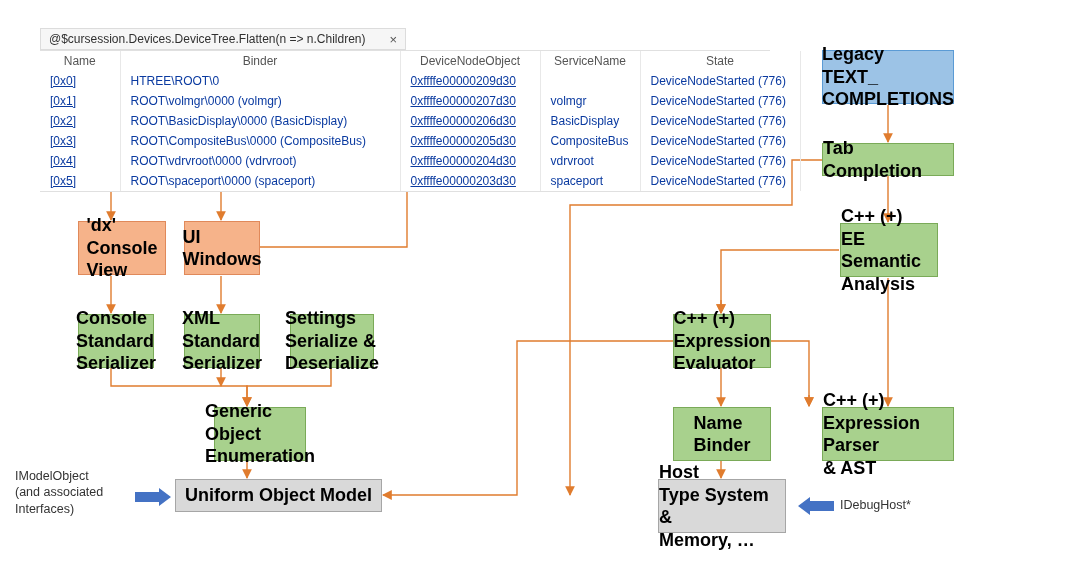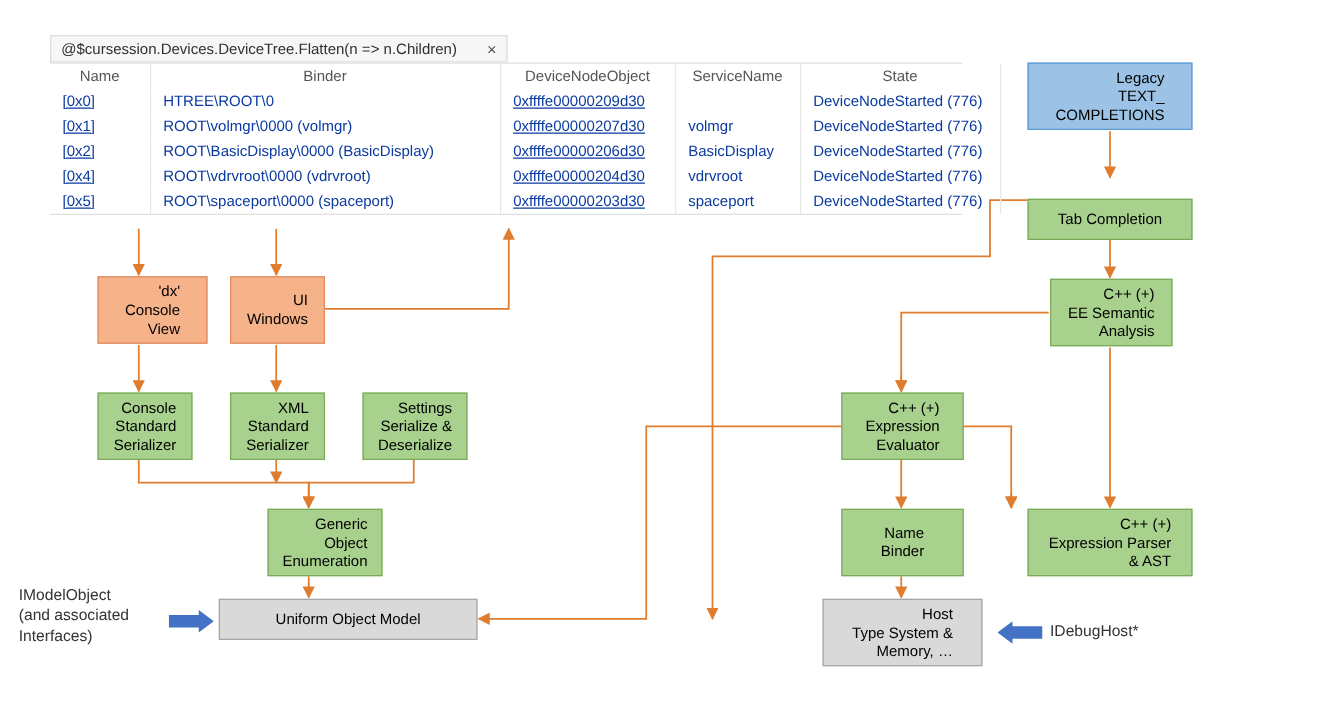--- a/index.html
+++ b/index.html
@@ -78,25 +78,26 @@
   .grid col.c-svc  { width: 100px; }
   .grid col.c-state{ width: 160px; }
   .link { color: #0a3aa0; text-decoration: underline; cursor: pointer; }
   .plain { color: #0a3aa0; }
   
   .node {
     position: absolute;
     display: flex;
     align-items: center;
     justify-content: center;
-    text-align: right;
+    text-align: left;
     line-height: 1.25;
     z-index: 2;
     border: 1px solid #88a060;
-    font-size: 12px;
+    font-size: 18px;
+    font-weight: bold;
   }
   .orange { background: #f6b38a; border-color: #e0895a; }
   .green  { background: #a8d18d; border-color: #7aaa58; }
   .gray   { background: #d9d9d9; border-color: #a6a6a6; }
   .blue   { background: #9cc3e6; border-color: #5b9bd5; }
   .label {
     position: absolute;
     z-index: 2;
     color: #333;
     font-size: 12.5px;
@@ -196,20 +197,27 @@
           <td><span class="plain">DeviceNodeStarted (776)</span></td>
         </tr>
         <tr>
           <td><span class="link">[0x2]</span></td>
           <td><span class="plain">ROOT\BasicDisplay\0000 (BasicDisplay)</span></td>
           <td><span class="link">0xffffe00000206d30</span></td>
           <td><span class="plain">BasicDisplay</span></td>
           <td><span class="plain">DeviceNodeStarted (776)</span></td>
         </tr>
         <tr>
+          <td><span class="link">[0x3]</span></td>
+          <td><span class="plain">ROOT\CompositeBus\0000 (CompositeBus)</span></td>
+          <td><span class="link">0xffffe00000205d30</span></td>
+          <td><span class="plain">CompositeBus</span></td>
+          <td><span class="plain">DeviceNodeStarted (776)</span></td>
+        </tr>
+        <tr>
           <td><span class="link">[0x4]</span></td>
           <td><span class="plain">ROOT\vdrvroot\0000 (vdrvroot)</span></td>
           <td><span class="link">0xffffe00000204d30</span></td>
           <td><span class="plain">vdrvroot</span></td>
           <td><span class="plain">DeviceNodeStarted (776)</span></td>
         </tr>
         <tr>
           <td><span class="link">[0x5]</span></td>
           <td><span class="plain">ROOT\spaceport\0000 (spaceport)</span></td>
           <td><span class="link">0xffffe00000203d30</span></td>
@@ -225,21 +233,21 @@
 
 <div class="node green" style="left:78px; top:314px; width:76px; height:54px;">Console<br>Standard<br>Serializer</div>
 <div class="node green" style="left:184px; top:314px; width:76px; height:54px;">XML<br>Standard<br>Serializer</div>
 <div class="node green" style="left:290px; top:314px; width:84px; height:54px;">Settings<br>Serialize &amp;<br>Deserialize</div>
 
 <div class="node green" style="left:194px; top:407px; width:92px; height:54px;margin-left:20px;">Generic<br>Object<br>Enumeration</div>
 
 <div class="node gray" style="left:175px; top:479px; width:207px; height:33px;">Uniform Object Model</div>
 
 <div class="node blue" style="left:822px; top:50px; width:132px; height:54px;">Legacy<br>TEXT_<br>COMPLETIONS</div>
-<div class="node green" style="left:822px; top:143px; width:132px; height:33px;margin-top:16px;">Tab Completion</div>
+<div class="node green" style="left:822px; top:143px; width:132px; height:33px;">Tab Completion</div>
 <div class="node green" style="left:840px; top:223px; width:98px; height:54px;">C++ (+)<br>EE Semantic<br>Analysis</div>
 
 <div class="node green" style="left:673px; top:314px; width:98px; height:54px;">C++ (+)<br>Expression<br>Evaluator</div>
 <div class="node green" style="left:673px; top:407px; width:98px; height:54px;">Name<br>Binder</div>
 <div class="node green" style="left:822px; top:407px; width:132px; height:54px;">C++ (+)<br>Expression Parser<br>&amp; AST</div>
 
 <div class="node gray" style="left:658px; top:479px; width:128px; height:54px;">Host<br>Type System &amp;<br>Memory, …</div>
 
 <div class="label" style="left:15px; top:468px; width:115px;">IModelObject<br>(and associated<br>Interfaces)</div>
 <div class="label" style="left:840px; top:497px;">IDebugHost*</div>

